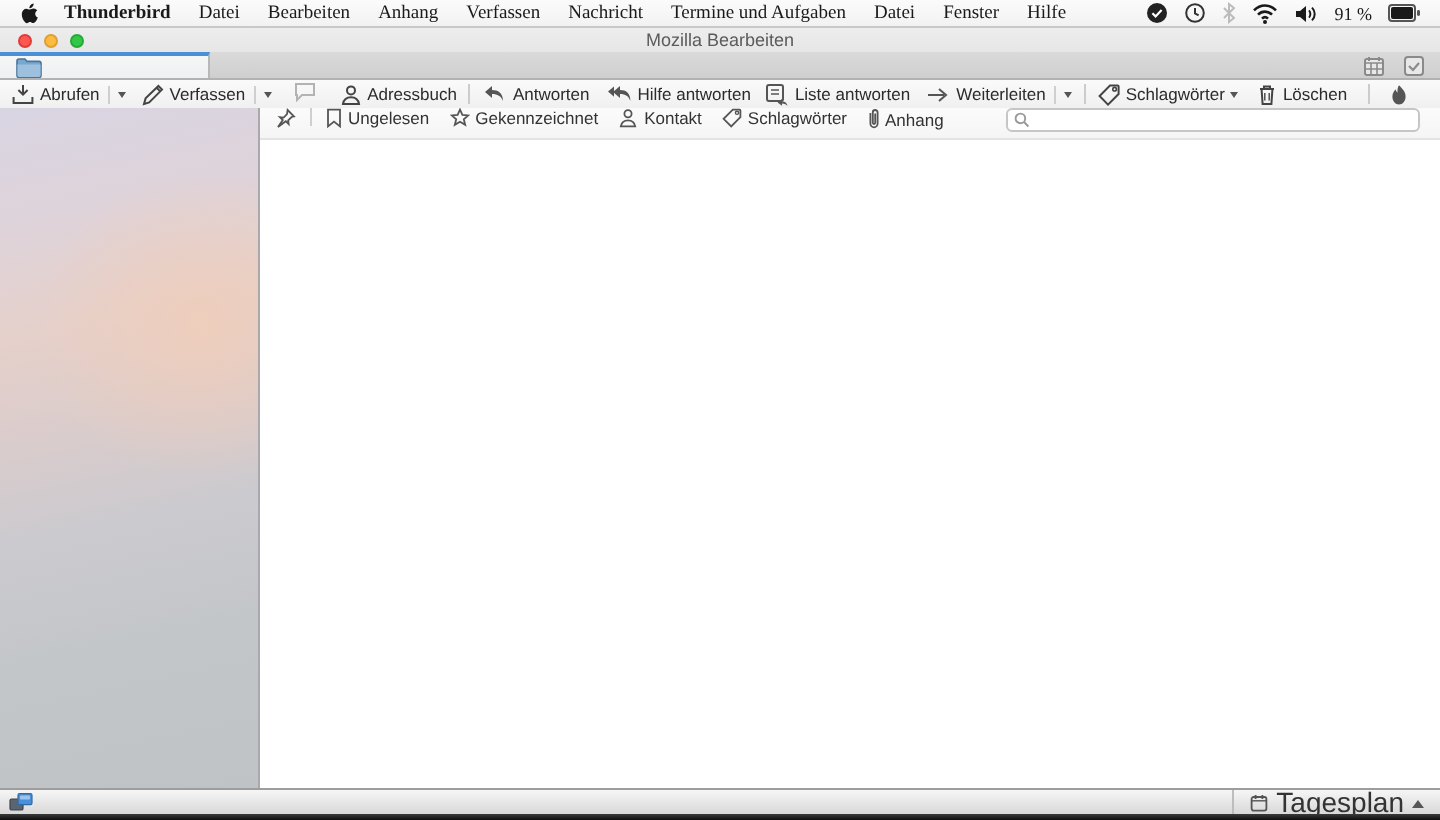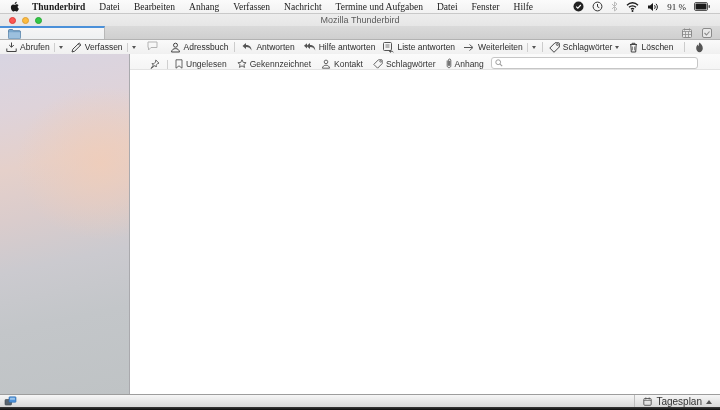--- a/index.html
+++ b/index.html
@@ -55,38 +55,38 @@
   .main { position:absolute; top:54px; left:0; width:720px; height:340px; display:flex; }
   .folder-pane { width:129px; height:100%;
     background:
       radial-gradient(120px 110px at 78% 32%, rgba(240,205,185,0.85), rgba(240,205,185,0) 70%),
       linear-gradient(168deg,#d8d5e2 0%,#ded3da 16%,#e5d0ca 32%,#dacccc 46%,#cbcacf 60%,#c3c6c9 76%,#bfc3c5 100%); }
   .vdivider { width:1px; height:100%; background:#a9a9ad; }
   .right-pane { flex:1; display:flex; flex-direction:column; min-width:0; }
 
   
   .filterbar { height:16px; background:linear-gradient(#fbfbfb,#f5f5f5); border-bottom:1px solid #e3e3e3;
-    display:flex; align-items:flex-end; padding:0 20px; overflow:hidden; white-space:nowrap; }
+    display:flex; align-items:flex-start; padding:0 8px; overflow:hidden; white-space:nowrap; }
   .fbtn { display:flex; align-items:center; gap:3px; font-size:8.5px; color:#333; flex:0 0 auto; }
   .fsep { width:1px; height:9px; background:#cfcfcf; margin:0 7px; flex:0 0 auto; }
   .searchbox { margin-left:auto; margin-right:2px; width:207px; height:12px;
     border:1px solid #c6c6c6; border-radius:3px; background:#fff;
     display:flex; align-items:center; padding:0 3px; flex:0 0 auto; }
   .searchbox input { border:none; outline:none; flex:1; font-size:8px; height:10px;
     font-family:"Liberation Sans",sans-serif; background:transparent; min-width:0; }
 
   .content { flex:1; background:#fff; }
 
   
   .statusbar { position:absolute; top:394px; left:0; width:720px; height:13px;
     background:linear-gradient(#f6f6f6,#d8d8d8); border-top:1px solid #9d9d9d;
     display:flex; align-items:center; }
   .status-left { padding-left:4px; display:flex; align-items:center; }
   .today-btn { margin-left:auto; display:flex; align-items:center; gap:4px;
-    border-left:1px solid #bdbdbd; height:100%; padding:0 8px 0 8px; font-size:10px; color:#333; }
+    border-left:1px solid #bdbdbd; height:100%; padding:0 8px 0 8px; font-size:14px; color:#333; }
   .chev-up { width:0; height:0; border:3px solid transparent; border-bottom:4px solid #555; margin-bottom:2px; }
 
   .dock-strip { position:absolute; top:407px; left:0; width:720px; height:3px;
     background:linear-gradient(#3a3a3a,#0d0d0d); }
 </style>
 </head>
 <body>
 
 <div class="menubar">
   <span class="apple">
@@ -131,21 +131,21 @@
     <svg width="16" height="9" viewBox="0 0 16 9">
       <rect x="0.5" y="0.5" width="13" height="8" rx="1.5" fill="none" stroke="#555"></rect>
       <rect x="1.5" y="1.5" width="11" height="6" rx="1" fill="#1a1a1a"></rect>
       <rect x="14.5" y="3" width="1.5" height="3" rx="0.7" fill="#555"></rect>
     </svg>
 
   </span>
 </div>
 
 <div class="titlebar">
-  <span class="wtitle">Mozilla Thunderbird</span>
+  <span class="wtitle">Mozilla Bearbeiten</span>
   <span class="lights">
     <span class="light red"></span>
     <span class="light yellow"></span>
     <span class="light green"></span>
   </span>
 </div>
 
 <div class="tabbar">
   <div class="tab selected">
     <svg width="13" height="10" viewBox="0 0 13 10">

